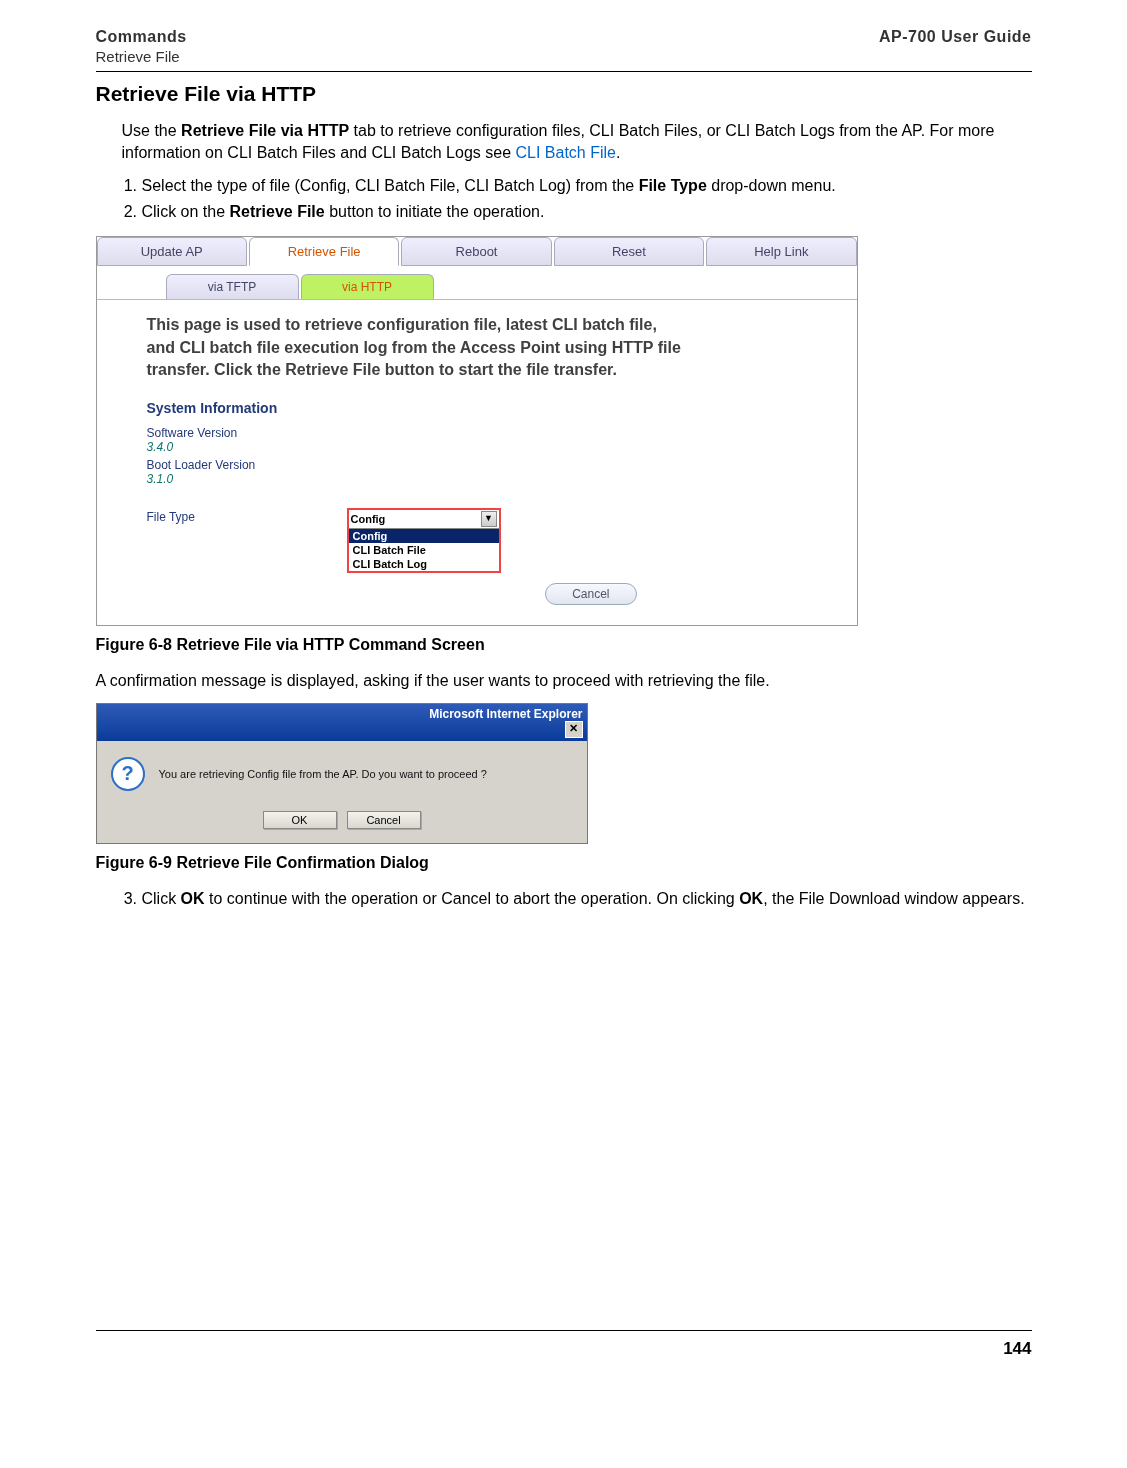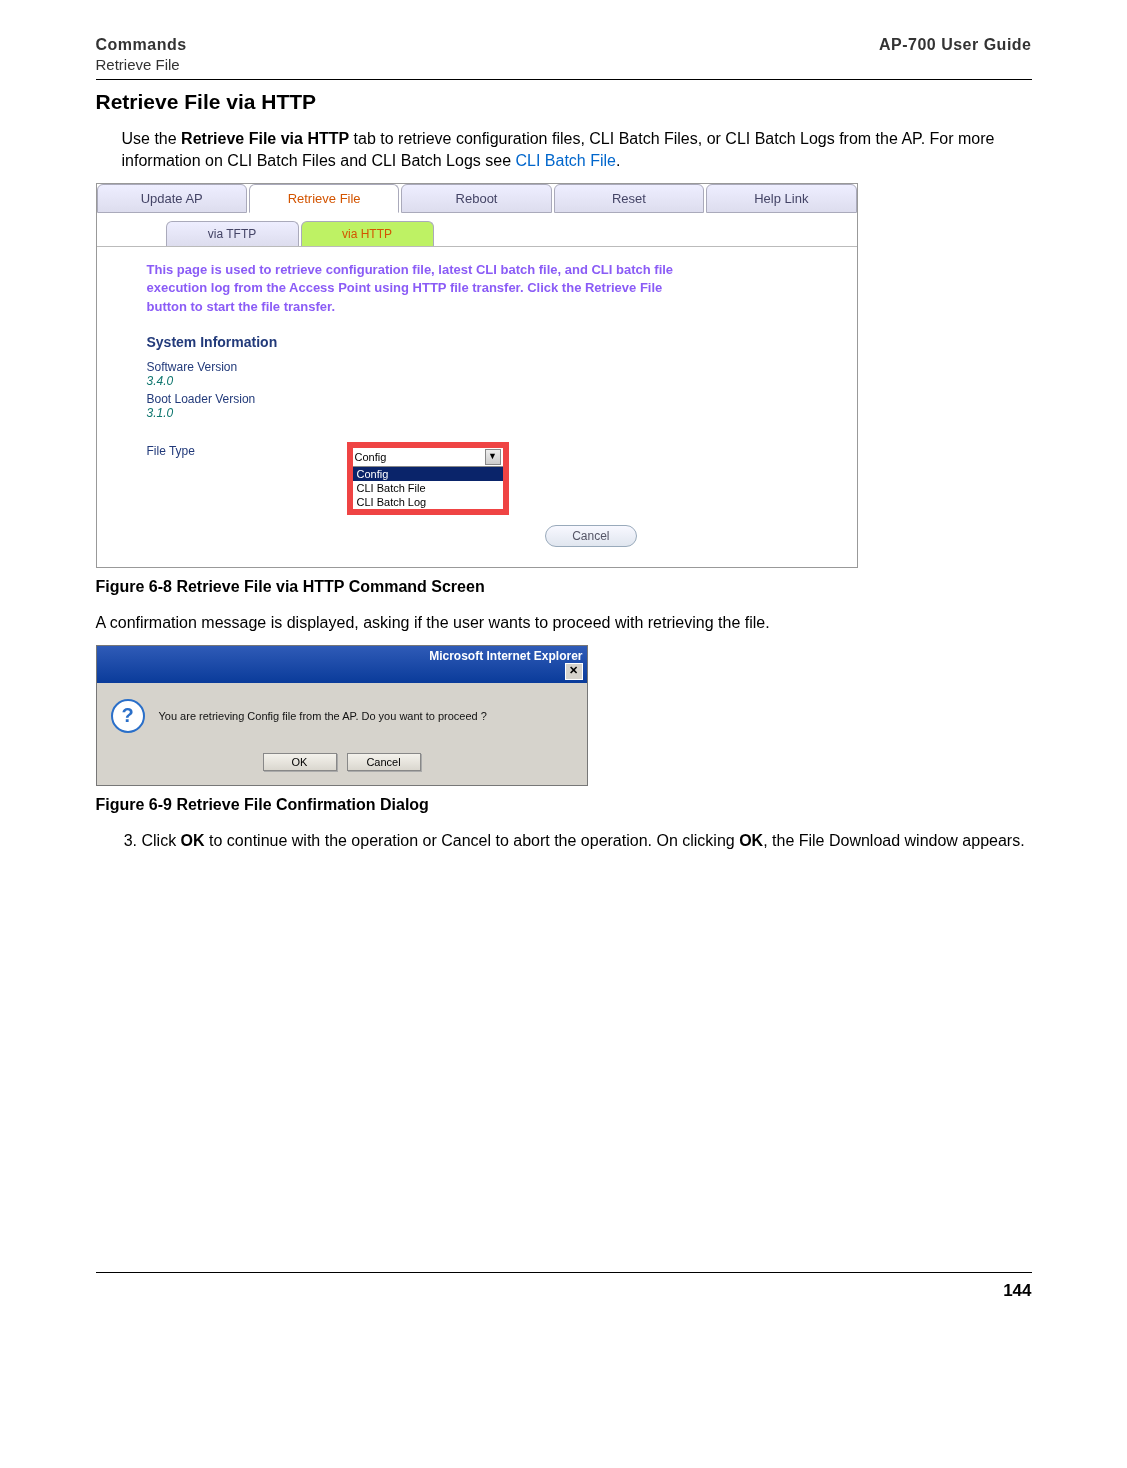--- a/index.html
+++ b/index.html
@@ -4,21 +4,21 @@
 <style>
   body {
     font-family: Arial, Helvetica, sans-serif;
     margin: 0;
     padding: 0;
     background: #fff;
     color: #000;
   }
   .page {
     width: 1016px;
-    margin: 16px auto;
+    margin: 8px auto;
     padding: 20px 40px 40px 40px;
     box-sizing: border-box;
   }
   .header-row {
     display: flex;
     justify-content: space-between;
     font-weight: bold;
     font-size: 16px;
     letter-spacing: 0.5px;
     color: #333;
@@ -114,23 +114,23 @@
   .subtab.active {
     color: #d35400;
     background: #bef264;
   }
   .panel {
     border-top: 1px solid #bbb;
     margin: 0;
     padding: 14px 40px 20px 50px;
   }
   .panel-desc {
-    color: #8b5cf6;
-    font-weight: bold;
-    font-size: 13px;
+    color: #404040;
+    font-weight: bold;
+    font-size: 16px;
     line-height: 1.4;
     margin-bottom: 18px;
     max-width: 540px;
   }
   .sys-info-hdr {
     color: #223a7a;
     font-weight: bold;
     font-size: 14px;
     margin-bottom: 10px;
   }
@@ -146,23 +146,24 @@
   .filetype-row {
     display: flex;
     align-items: flex-start;
     margin-top: 22px;
     font-size: 12px;
     color: #223a7a;
   }
   .filetype-label { width: 200px; padding-top: 2px; }
   .dropdown-combo {
     width: 150px;
-    border: 6px solid #ef4444;
+    border: 2px solid #ef4444;
     background: #fff;
     font-size: 11px;
+    font-weight: bold;
   }
   .dropdown-display {
     display: flex;
     justify-content: space-between;
     align-items: center;
     padding: 1px 2px;
     border-bottom: 1px solid #888;
     background: #fff;
     color: #000;
     cursor: pointer;
@@ -290,20 +291,28 @@
   </div>
   <div class="header-sub">Retrieve File</div>
   <hr class="top-rule">
 
   <h2 class="section-title">Retrieve File via HTTP</h2>
 
   <p class="body-text">
     <span>Use the </span><b>Retrieve File via HTTP</b><span> tab to retrieve configuration files, CLI Batch Files, or CLI Batch Logs from the AP. For more information on CLI Batch Files and CLI Batch Logs see </span><span class="link-style">CLI Batch File</span><span>.</span>
   </p>
 
+  <ol class="steps">
+    <li>
+      <span>Select the type of file (Config, CLI Batch File, CLI Batch Log) from the </span><b>File Type</b><span> drop-down menu.</span>
+    </li>
+    <li>
+      <span>Click on the </span><b>Retrieve File</b><span> button to initiate the operation.</span>
+    </li>
+  </ol>
 
   <div class="screenshot1">
     <div class="tabrow">
       <div class="tab">Update AP</div>
       <div class="tab active">Retrieve File</div>
       <div class="tab">Reboot</div>
       <div class="tab">Reset</div>
       <div class="tab">Help Link</div>
     </div>
     <div class="subtabs-wrap">

